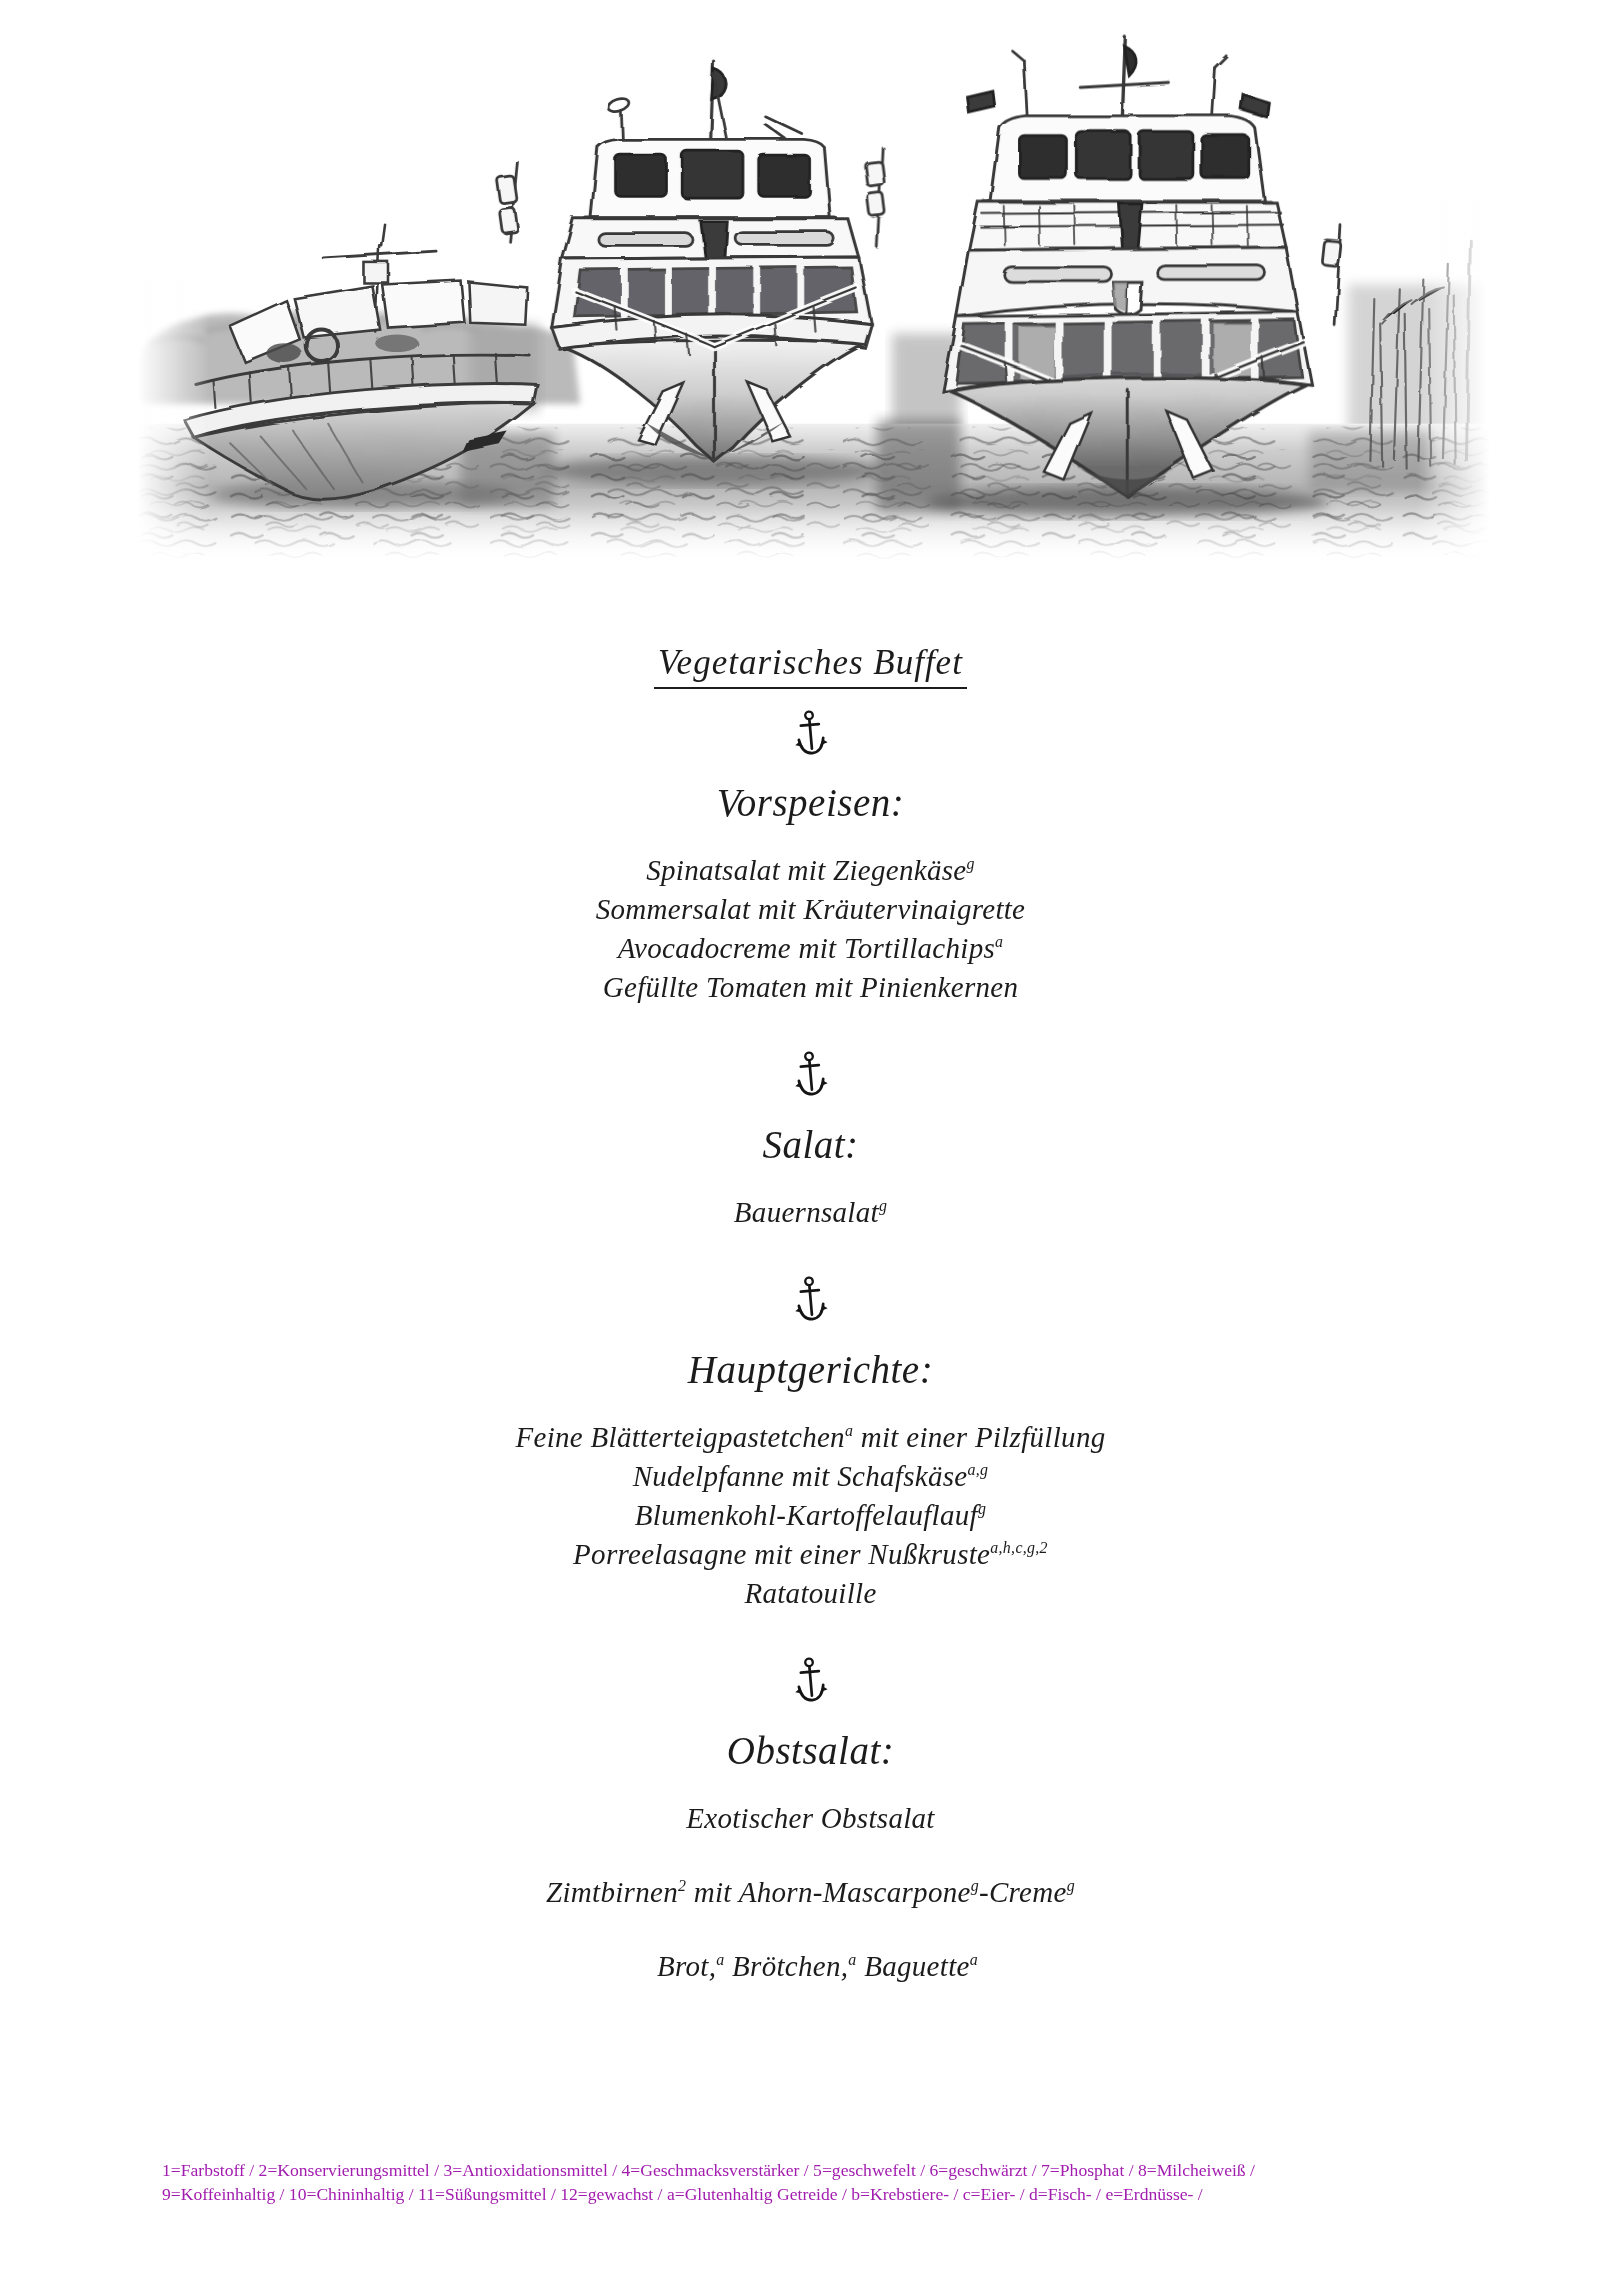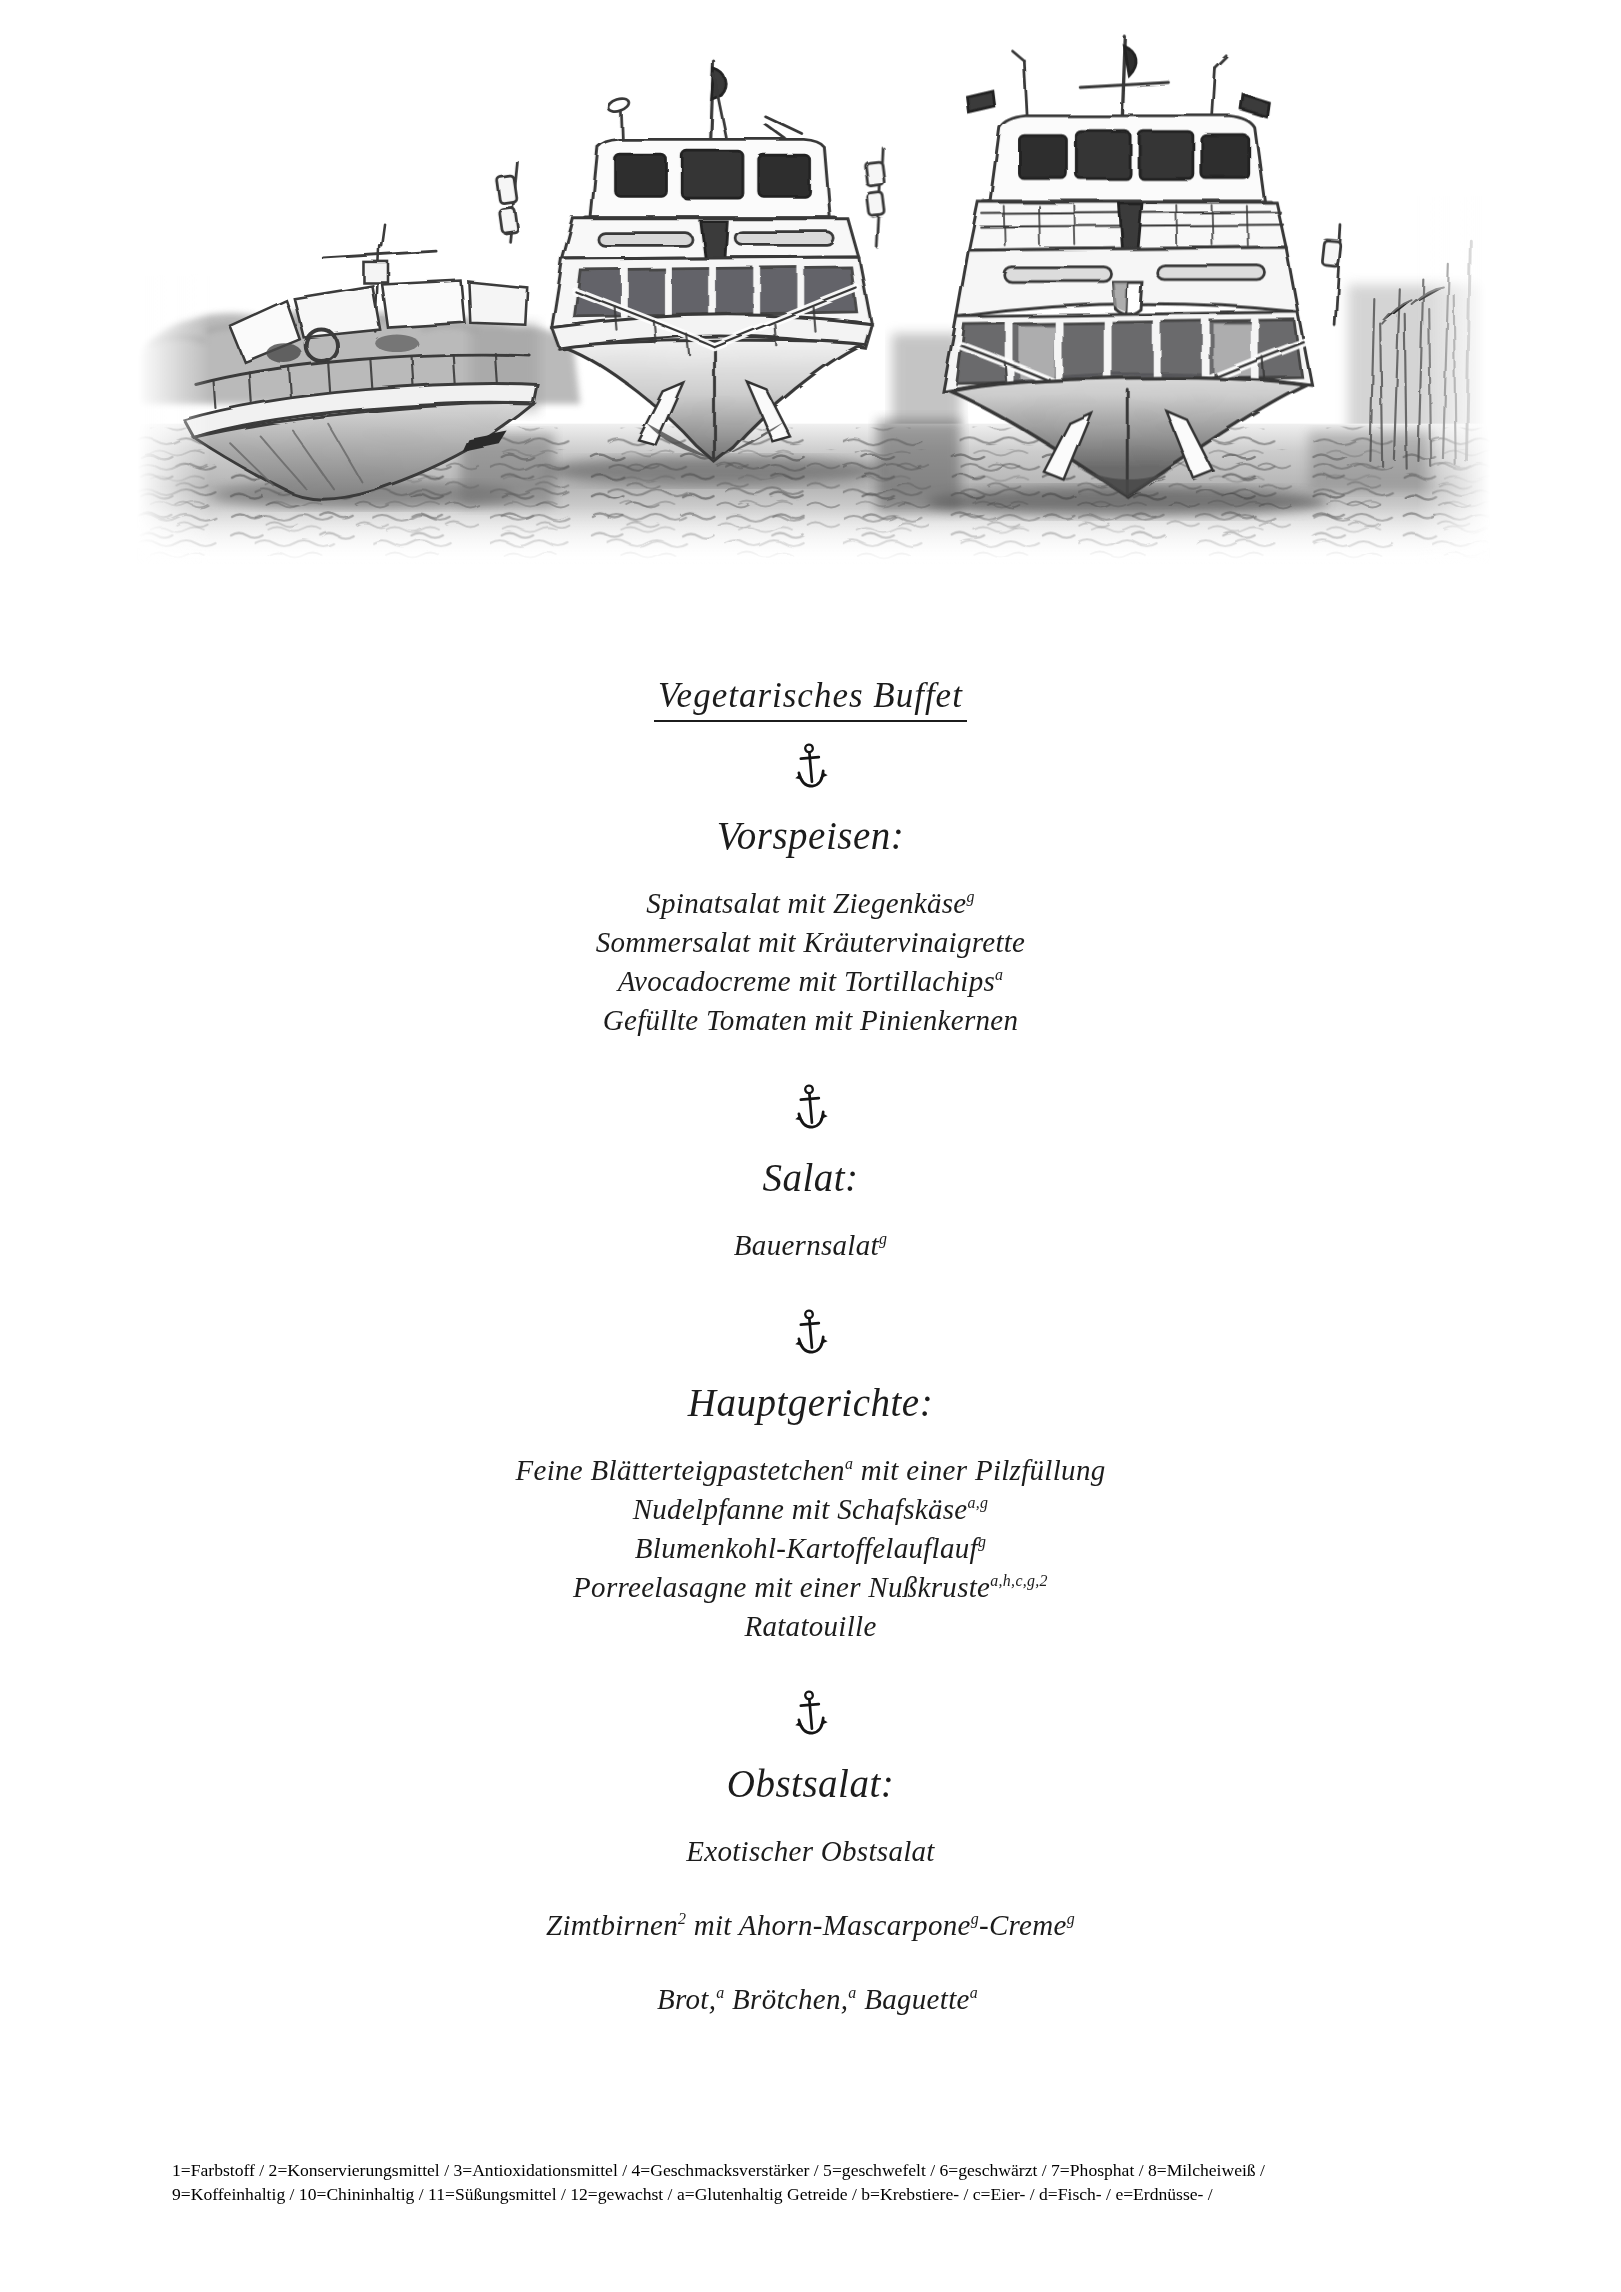--- a/index.html
+++ b/index.html
@@ -9,42 +9,42 @@
     background:#ffffff;
     overflow:hidden;
     font-family:"Liberation Serif","DejaVu Serif",serif;
     color:#1c1c1c;
   }
   
   .artwork{position:absolute;top:0;left:137px;width:1353px;height:564px;}
   .artwork svg{display:block;width:100%;height:100%;}
   
   .menu{
-    position:absolute;top:673px;left:0;width:100%;
+    position:absolute;top:640px;left:0;width:100%;
     text-align:center;font-style:italic;
   }
   .title-wrap{height:45px;line-height:45px;margin-bottom:23.5px;}
   .title{
     display:inline-block;font-size:35px;font-weight:normal;
     border-bottom:2px solid #1c1c1c;padding:0 3.9px 2px 3.9px;
     letter-spacing:1px;
   }
   .divider{height:47px;margin-bottom:25.5px;display:flex;align-items:center;justify-content:center;}
   .divider svg{width:39px;height:47px;}
   .section-heading{font-size:39px;height:43px;line-height:43px;margin-bottom:27.4px;letter-spacing:0.5px;}
   .item-list{margin-bottom:43px;text-align:center;}
   .menu-item{font-size:29px;line-height:39px;letter-spacing:0.3px;}
   .item-list.wide .menu-item{margin-bottom:35px;}
   .item-list.wide .menu-item:last-child{margin-bottom:0;padding-left:14px;}
   sup{font-size:0.55em;line-height:0;vertical-align:super;}
   
   .footnotes{
-    position:absolute;left:172px;top:2158px;width:1323px;
+    position:absolute;left:162px;top:2158px;width:1323px;
     font-size:17.6px;line-height:24px;font-style:normal;
-    text-align:left;color:#000000;
+    text-align:left;color:#a21caf;
   }
 </style>
 </head>
 <body>
 
 <div class="page">
 
   <div class="artwork" title="Pencil sketch of three passenger ships moored bow-on in the water">
     <svg viewBox="0 0 1380 575" aria-hidden="true">
       <defs>

